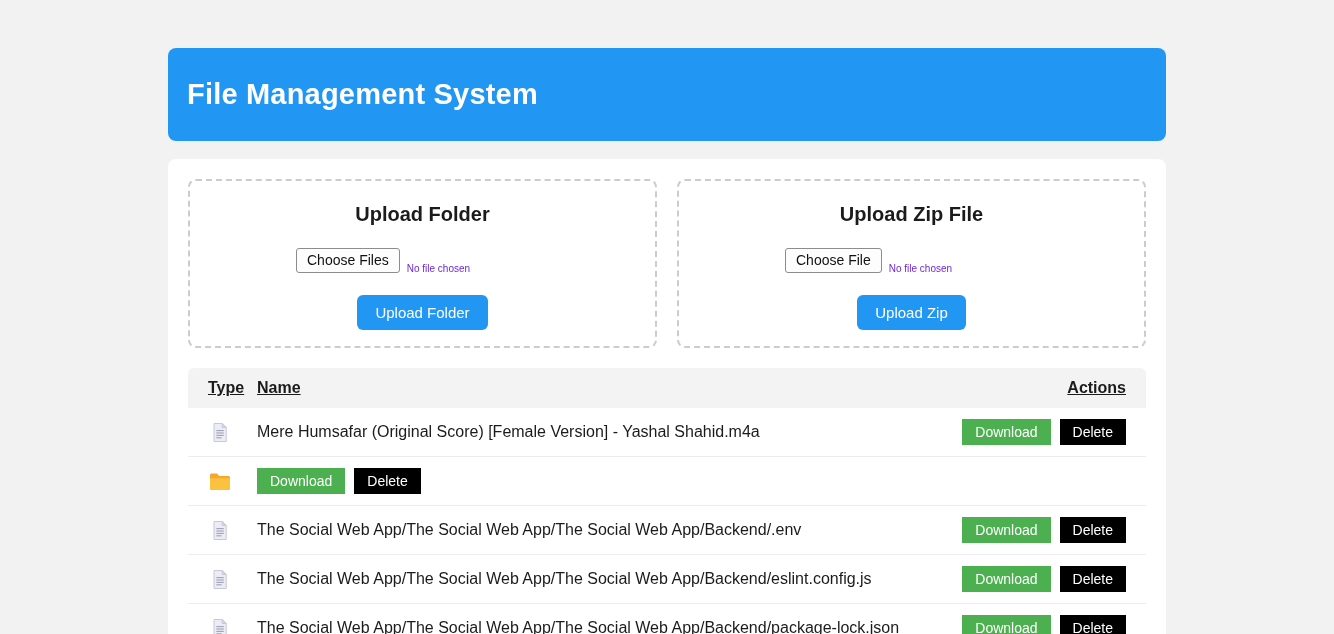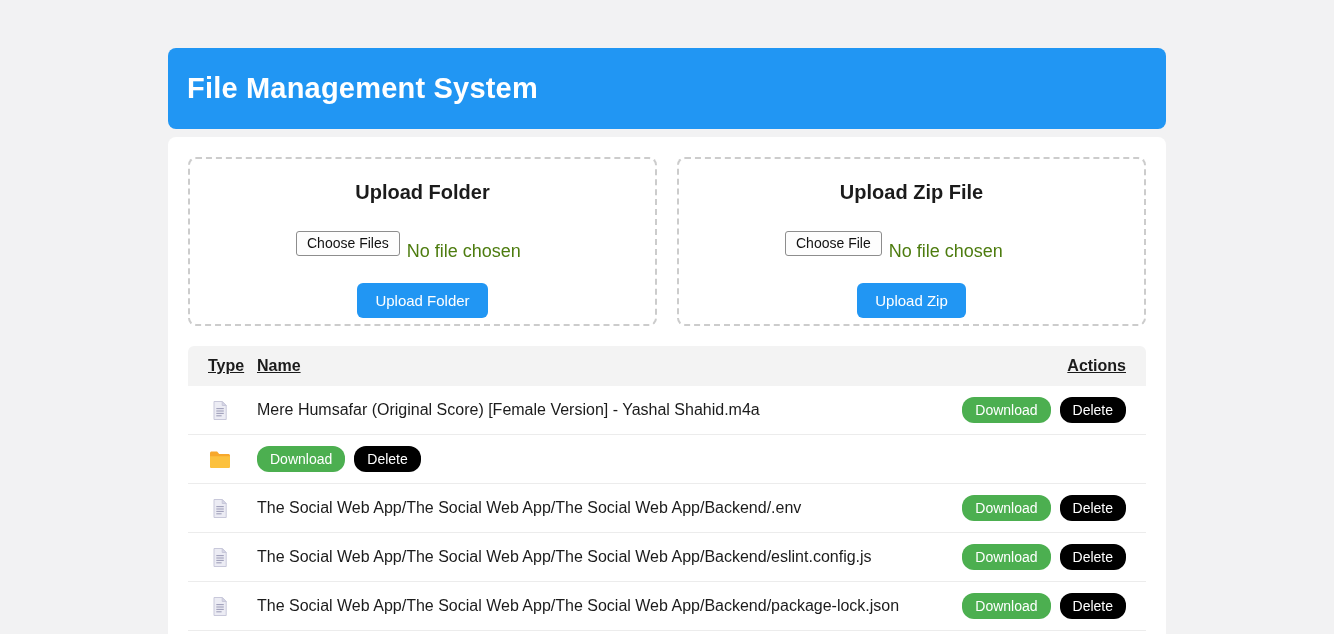--- a/index.html
+++ b/index.html
@@ -6,27 +6,27 @@
   html, body { width: 1334px; height: 634px; overflow: hidden; }
   body {
     background: #f2f2f3;
     font-family: "Liberation Sans", sans-serif;
     color: #1b1b1b;
   }
   .page { width: 998px; margin: 48px auto 0; }
 
   
   .app-header {
-    height: 81px;
+    height: 93px;
     background: #2196f3;
     border-radius: 8px;
     display: flex;
     align-items: center;
     padding-left: 19px;
-    margin-bottom: 8px;
+    margin-bottom: 18px;
   }
   .app-header h1 {
     color: #ffffff;
     font-size: 29px;
     font-weight: bold;
     letter-spacing: 0.2px;
   }
 
   
   .card {
@@ -58,21 +58,21 @@
     display: inline-block;
     background: #fdfdfd;
     border: 1px solid #8d8d8d;
     border-radius: 3px;
     padding: 3px 10px 4px;
     font-size: 14px;
     color: #111;
     cursor: pointer;
     white-space: nowrap;
   }
-  .file-status { font-size: 18px; color: #4d7c0f; margin-left: 7px; white-space: nowrap; margin-top: 16px; }
+  .file-status { font-size: 10px; color: #6d28d9; margin-left: 7px; white-space: nowrap; margin-top: 16px; }
   .primary-btn {
     margin-top: 21px;
     background: #2196f3;
     color: #ffffff;
     border: none;
     border-radius: 6px;
     padding: 9px 18px;
     font-size: 15px;
     font-family: "Liberation Sans", sans-serif;
     cursor: pointer;
@@ -96,21 +96,21 @@
     flex-shrink: 0;
     padding-right: 20px;
     display: flex;
     gap: 9px;
     justify-content: flex-end;
     align-items: center;
   }
   .t-head .col-actions { font-weight: bold; }
   .action-btn {
     border: none;
-    border-radius: 12px;
+    border-radius: 0;
     color: #ffffff;
     font-size: 14px;
     padding: 5px 13px;
     font-family: "Liberation Sans", sans-serif;
     cursor: pointer;
   }
   .download-btn { background: #4caf50; }
   .delete-btn { background: #000000; }
   .icon-wrap { display: inline-flex; width: 24px; justify-content: center; }
 </style>

